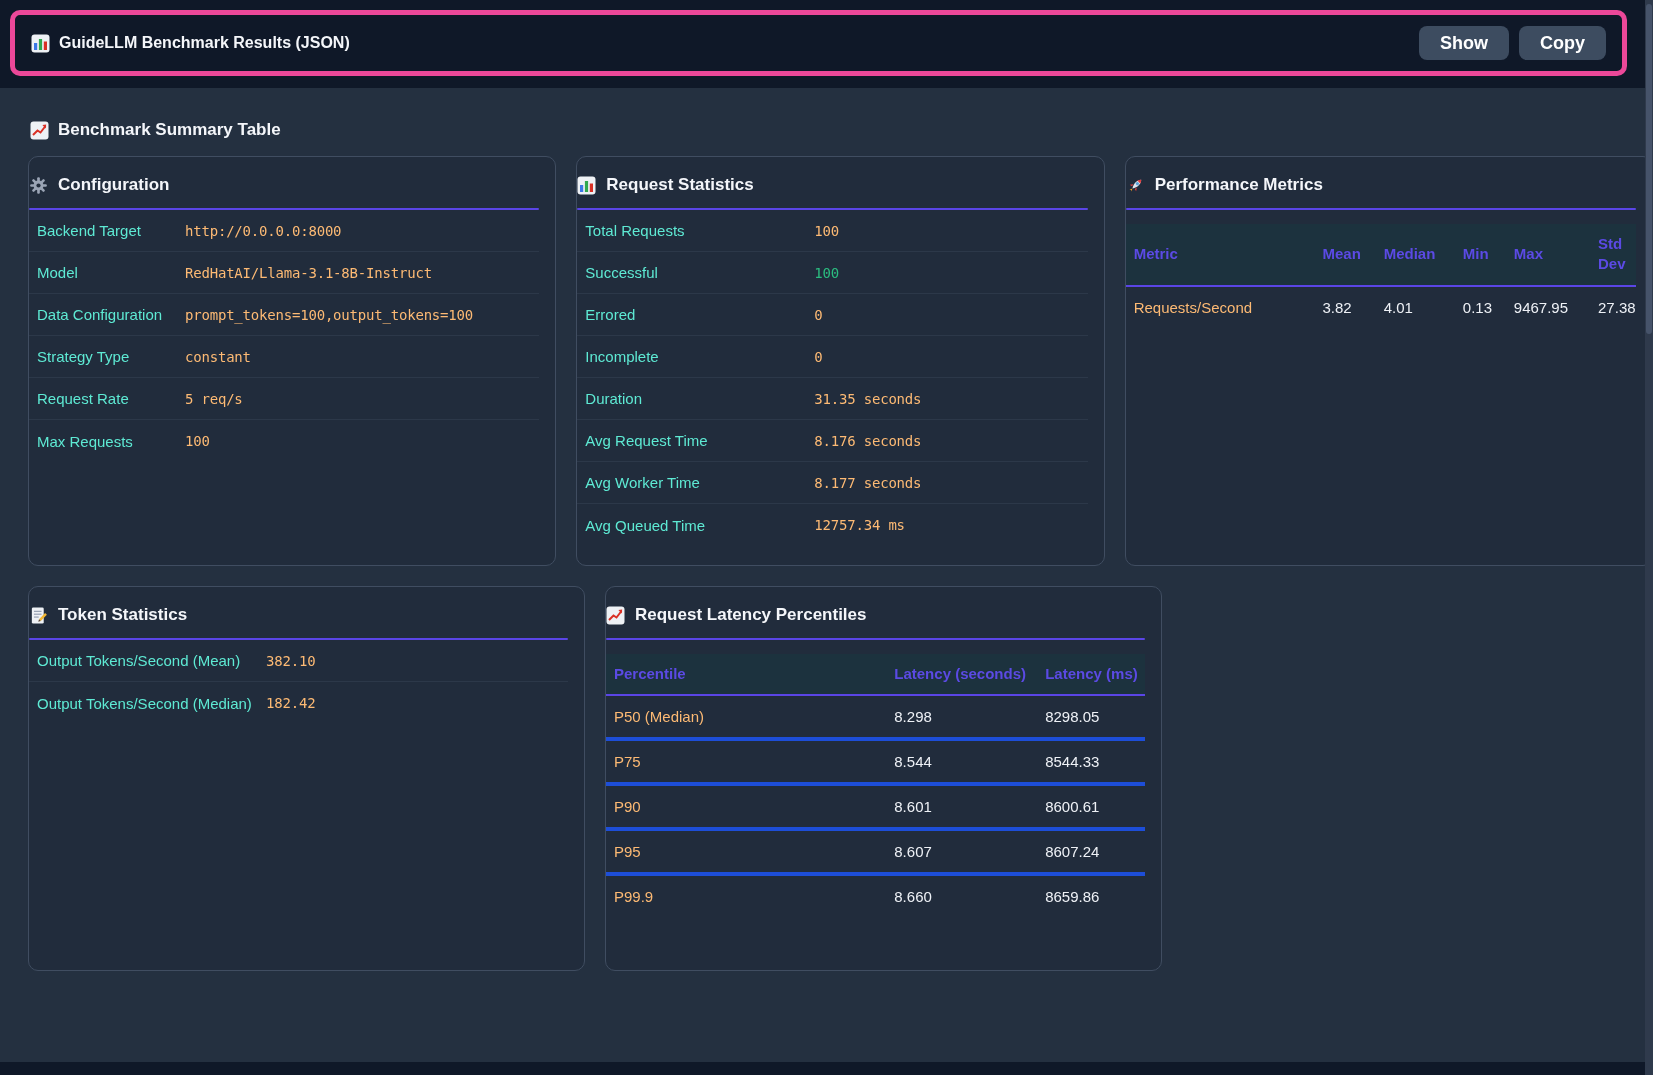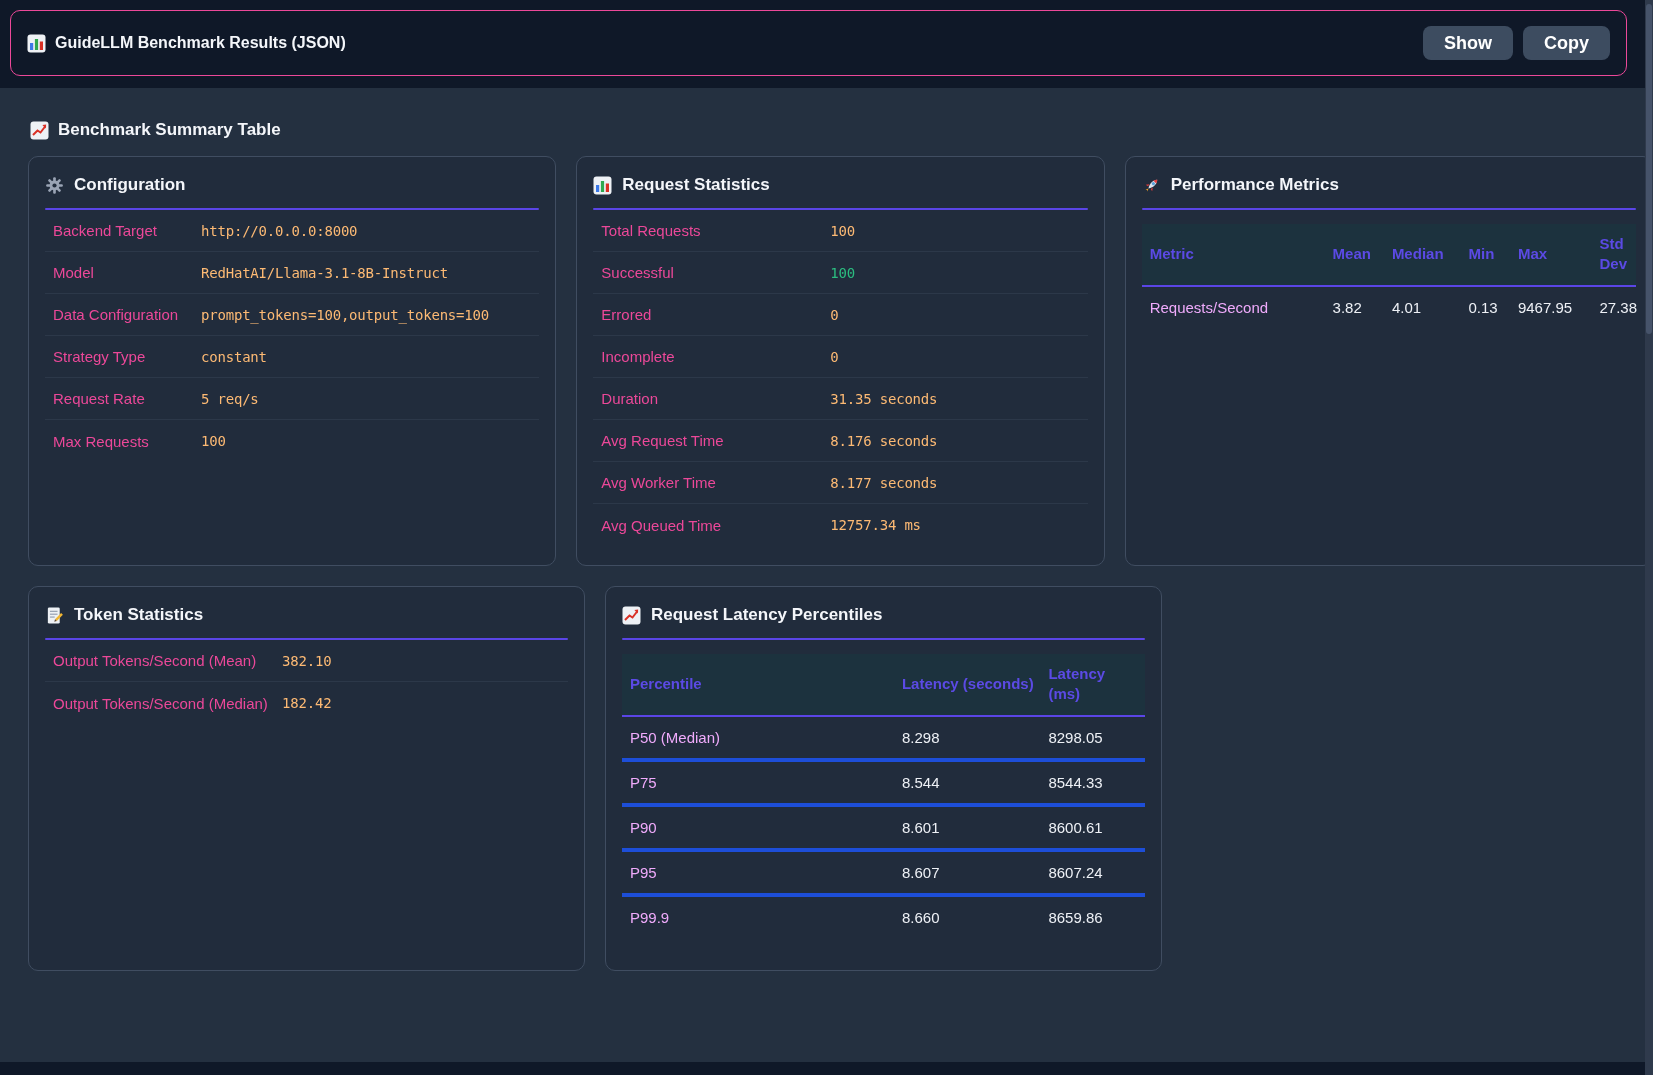--- a/index.html
+++ b/index.html
@@ -5,60 +5,60 @@
   * { margin:0; padding:0; box-sizing:border-box; }
   html,body { background:#0f1828; }
   .page {
     position:relative; width:1653px; height:1075px;
     background:#243040; overflow:hidden;
     font-family:"Liberation Sans", sans-serif; color:#eef1f6;
   }
   
   .top-band { background:#0f1828; height:88px; padding:10px 26px 12px 10px; }
   .header-card {
-    height:66px; border:1px solid #ec4899; border-radius:10px;
+    height:66px; border:5px solid #ec4899; border-radius:10px;
     background:#0f1828; display:flex; align-items:center; padding:0 16px;
   }
   .header-title { display:flex; align-items:center; gap:9px; font-size:16px; font-weight:700; color:#f4f6fa; }
   .header-actions { margin-left:auto; display:flex; gap:10px; }
   .btn {
     background:#3d4c60; color:#ffffff; font-family:"Liberation Sans", sans-serif;
     font-weight:700; font-size:18px; height:34px; padding:0 21px;
     border:none; border-radius:8px; cursor:pointer;
   }
   
   .content { padding:0 0 0 28px; }
   .section-heading { display:flex; align-items:flex-end; gap:9px; padding:32px 0 0 2px; font-size:17px; font-weight:700; color:#f4f6fa; }
   .cards-row { display:flex; gap:20px; margin-top:16px; }
   .cards-row.second { margin-top:20px; }
   .card {
     background:#212c3c; border:1px solid #404d61; border-radius:10px;
-    padding:18px 16px 14px 16px; width:557px;
+    padding:18px 16px 14px 0; width:557px;
   }
   .card.h1 { height:410px; }
   .card.h2 { height:385px; }
   .card-title { display:flex; align-items:center; gap:10px; font-size:17px; font-weight:700; color:#f4f6fa; }
   .title-rule { height:2px; background:#5a45e6; margin-top:13px; border-radius:1px; }
   
   .kv-row { display:flex; align-items:center; min-height:42px; padding-left:8px; border-bottom:1px solid #2c3849; }
   .kv-row:last-child { border-bottom:none; }
-  .kv-label { color:#ec4899; font-size:15px; flex-shrink:0; }
+  .kv-label { color:#5eead4; font-size:15px; flex-shrink:0; }
   .rows-config .kv-label { width:148px; }
   .rows-wide .kv-label { width:229px; }
   .kv-value { color:#fdba74; font-family:"DejaVu Sans Mono", monospace; font-size:14px; letter-spacing:-0.2px; }
   .kv-value.green { color:#2bbd80; }
   
   .data-table { width:100%; border-collapse:collapse; table-layout:fixed; margin-top:14px; font-size:15px; }
   .data-table thead th {
     background:#1c323e; color:#5b4ae4; text-align:left; font-weight:700;
     padding:10px 6px 10px 8px; border-bottom:2px solid #5a45e6; vertical-align:middle; line-height:1.35;
   }
   .data-table tbody td { padding:12px 6px 12px 8px; border-bottom:4px solid #1d4ed8; color:#eef1f6; }
   .data-table tbody tr:last-child td { border-bottom:none; }
-  .data-table tbody td.dim { color:#f0abfc; }
+  .data-table tbody td.dim { color:#fdba74; }
   
   .perf col.c0{width:37%} .perf col.c1{width:12%} .perf col.c2{width:15.5%} .perf col.c3{width:10%} .perf col.c4{width:16.5%} .perf col.c5{width:9%}
   
   .pct col.c0{width:52%} .pct col.c1{width:28%} .pct col.c2{width:20%}
   
   .bottom-strip { position:absolute; left:0; bottom:0; width:100%; height:13px; background:#0f1828; }
   .scrollbar-track { position:absolute; right:0; top:0; width:8px; height:100%; background:#2f3a4c; }
   .scrollbar-thumb { position:absolute; right:1px; top:4px; width:6px; height:330px; background:#46536a; border-radius:3px; }
   .icon { display:inline-flex; align-items:center; }
 </style>

